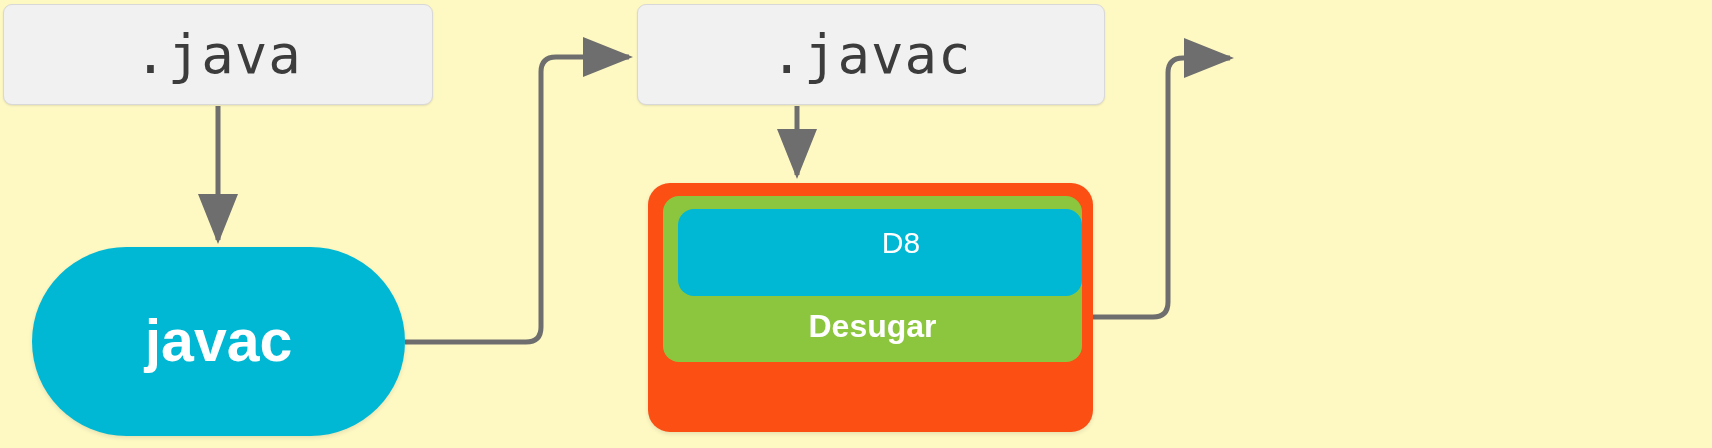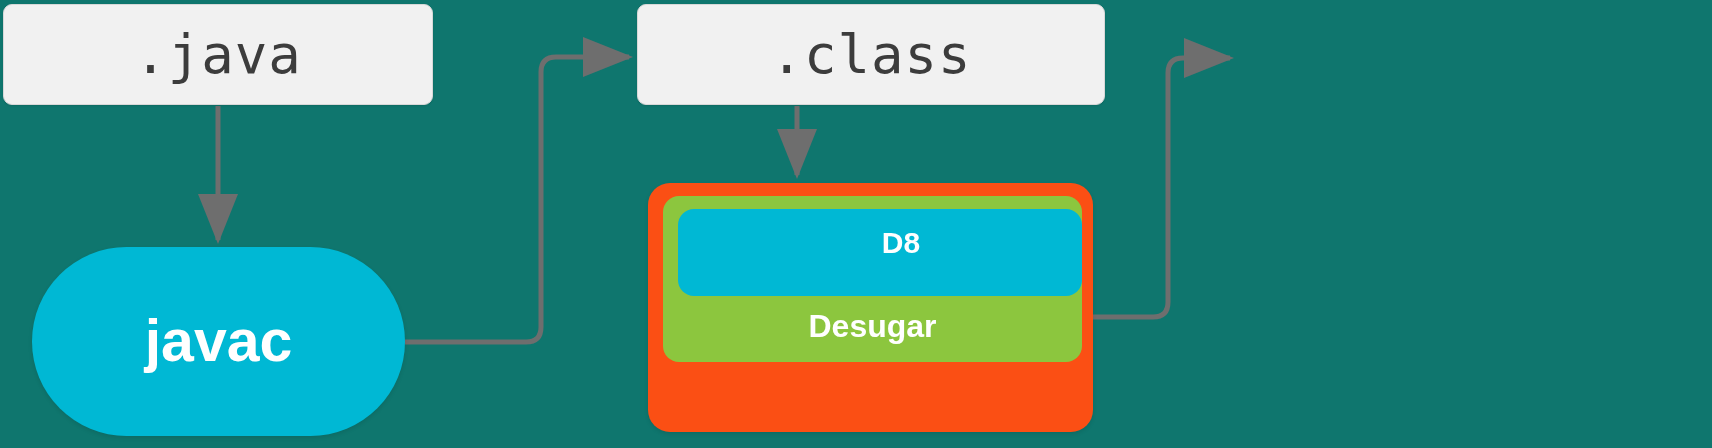--- a/index.html
+++ b/index.html
@@ -4,21 +4,21 @@
 <style>
   html, body {
     margin: 0;
     padding: 0;
     background: #ffffff;
   }
   #stage {
     position: relative;
     width: 1712px;
     height: 448px;
-    background: #0f766e;
+    background: #fef9c3;
     overflow: hidden;
     font-family: "Liberation Sans", sans-serif;
   }
 
   
   .file-box {
     position: absolute;
     box-sizing: border-box;
     background: #f1f1f1;
     border: 1px solid #d8d8d8;
@@ -112,21 +112,21 @@
     width: 404px;
     height: 87px;
     background: #00b8d4;
     border-radius: 16px;
     display: flex;
     align-items: center;
     justify-content: center;
   }
   #d8 .label {
     font-size: 30px;
-    font-weight: bold;
+    font-weight: normal;
     color: #ffffff;
     line-height: 1;
     user-select: none;
     margin-left: 42px;
   }
 
   
   #connectors {
     position: absolute;
     left: 0;
@@ -155,21 +155,21 @@
     <path d="M797,106 L797,175" fill="none" stroke="#6e6e6e" stroke-width="5" marker-end="url(#arrowhead)"></path>
 
     <path d="M1093,317 L1153,317 Q1168,317 1168,302 L1168,73 Q1168,58 1183,58 L1230,58" fill="none" stroke="#6e6e6e" stroke-width="5" stroke-linecap="butt" marker-end="url(#arrowhead)"></path>
   </svg>
 
   <div id="box-java" class="file-box">
     <span class="label">.java</span>
   </div>
 
   <div id="box-class" class="file-box">
-    <span class="label">.class</span>
+    <span class="label">.javac</span>
   </div>
 
 
   <div id="javac">
     <span class="label">javac</span>
   </div>
 
   <div id="r8">
     <div id="desugar">
       <div id="d8">

